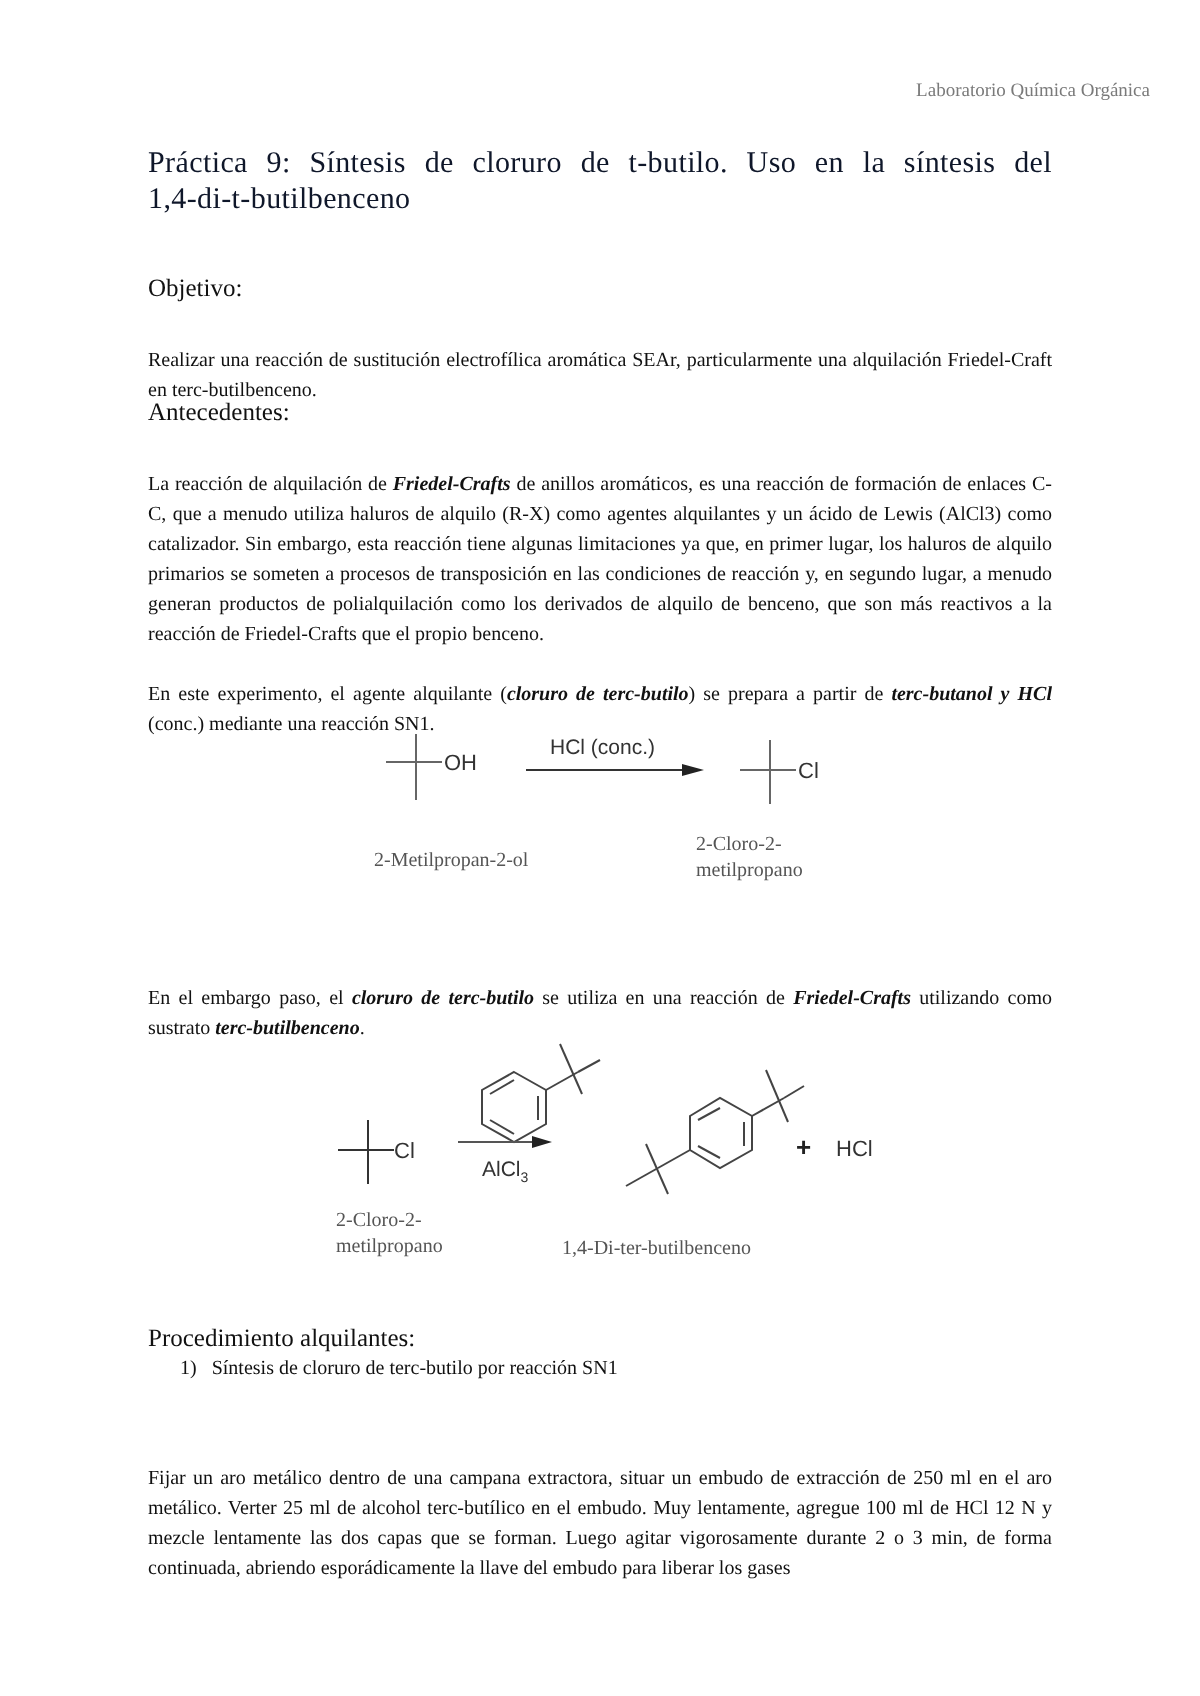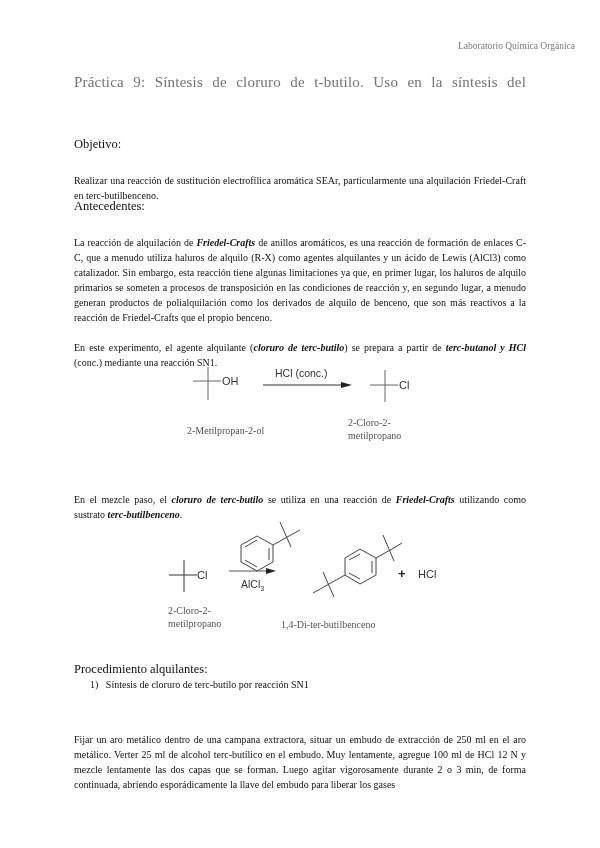--- a/index.html
+++ b/index.html
@@ -1,35 +1,36 @@
 <!DOCTYPE html>
 <html><head>
 <meta charset="utf-8">
 <style>
   html, body { margin: 0; padding: 0; background: #ffffff; }
   body { width: 600px; height: 848px; position: relative; overflow: hidden;
          font-family: "Liberation Serif", "DejaVu Serif", serif; color: #111; }
   .header-right { position: absolute; top: 41px; right: 25px; font-size: 9.5px; color: #7a7a7a; }
   .title { position: absolute; left: 74px; top: 73px; width: 452px; font-size: 15px; line-height: 18px;
-           color: #737373; text-align: justify; text-align-last: left; letter-spacing: 0.2px; }
+           color: #0f172a; text-align: justify; text-align-last: left; letter-spacing: 0.2px; }
   .title .l1 { display: block; text-align: justify; text-align-last: justify; }
   .h { position: absolute; left: 74px; font-weight: normal; font-size: 12.5px; }
   .p { position: absolute; left: 74px; width: 452px; font-size: 10px; line-height: 15px; text-align: justify; margin-top: 22px; }
   .p b { font-weight: bold; font-style: italic; }
   svg text { font-family: "Liberation Sans", "DejaVu Sans", sans-serif; }
   .cap { position: absolute; font-size: 10px; line-height: 13px; color: #555; }
   .li { position: absolute; left: 90px; font-size: 10px; text-align: center; }
 </style>
 </head>
 <body>
 
 <div class="header-right">Laboratorio Química Orgánica</div>
 
 <div class="title">
   <span class="l1">Práctica 9: Síntesis de cloruro de t-butilo. Uso en la síntesis del</span>
+  <span>1,4-di-t-butilbenceno</span>
 </div>
 
 <div class="h" style="top:137px">Objetivo:</div>
 <div class="p" style="top:151px">Realizar una reacción de sustitución electrofílica aromática SEAr, particularmente una alquilación Friedel-Craft en terc-butilbenceno.</div>
 
 <div class="h" style="top:199px">Antecedentes:</div>
 <div class="p" style="top:213px"><span>La reacción de alquilación de </span><b>Friedel-Crafts</b><span> de anillos aromáticos, es una reacción de formación de enlaces C-C, que a menudo utiliza haluros de alquilo (R-X) como agentes alquilantes y un ácido de Lewis (AlCl3) como catalizador. Sin embargo, esta reacción tiene algunas limitaciones ya que, en primer lugar, los haluros de alquilo primarios se someten a procesos de transposición en las condiciones de reacción y, en segundo lugar, a menudo generan productos de polialquilación como los derivados de alquilo de benceno, que son más reactivos a la reacción de Friedel-Crafts que el propio benceno.</span></div>
 <div class="p" style="top:318px"><span>En este experimento, el agente alquilante (</span><b>cloruro de terc-butilo</b><span>) se prepara a partir de </span><b>terc-butanol y HCl</b><span> (conc.) mediante una reacción SN1.</span></div>
 
 <svg style="position:absolute;left:0;top:0" width="600" height="848">
@@ -43,21 +44,21 @@
   <text x="275" y="377" font-size="10.5" fill="#333">HCl (conc.)</text>
   <g stroke="#666" stroke-width="1">
     <line x1="370" y1="385" x2="398" y2="385"></line>
     <line x1="385" y1="370" x2="385" y2="402"></line>
   </g>
   <text x="399" y="389" font-size="11" fill="#333">Cl</text>
 </svg>
 <div class="cap" style="left:187px;top:424px">2-Metilpropan-2-ol</div>
 <div class="cap" style="left:348px;top:416px"><span>2-Cloro-2-</span><br><span>metilpropano</span></div>
 
-<div class="p" style="top:470px"><span>En el mezcle paso, el </span><b>cloruro de terc-butilo</b><span> se utiliza en una reacción de </span><b>Friedel-Crafts</b><span> utilizando como sustrato </span><b>terc-butilbenceno</b><span>.</span></div>
+<div class="p" style="top:470px"><span>En el embargo paso, el </span><b>cloruro de terc-butilo</b><span> se utiliza en una reacción de </span><b>Friedel-Crafts</b><span> utilizando como sustrato </span><b>terc-butilbenceno</b><span>.</span></div>
 
 <svg style="position:absolute;left:0;top:0" width="600" height="848">
   <g stroke="#333" stroke-width="1">
     <line x1="169" y1="575" x2="197" y2="575"></line>
     <line x1="184" y1="560" x2="184" y2="592"></line>
   </g>
   <text x="197" y="579" font-size="11" fill="#333">Cl</text>
 
   <g stroke="#444" stroke-width="1" fill="none">
     <polygon points="253,541 269,536 276,546 269,561 253,566 238,556 238,546" style="display:none"></polygon>

